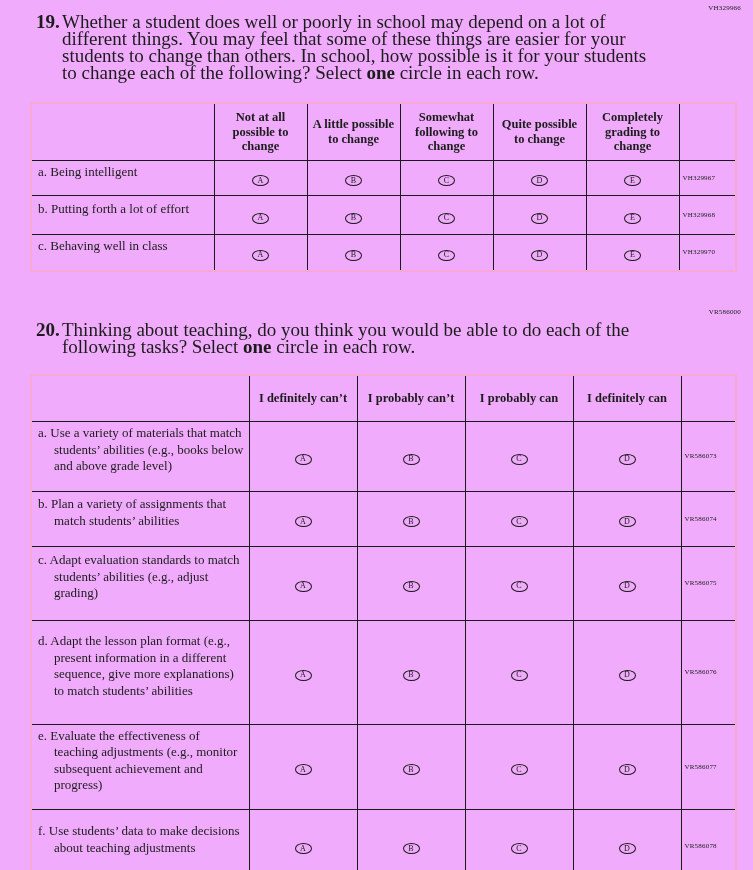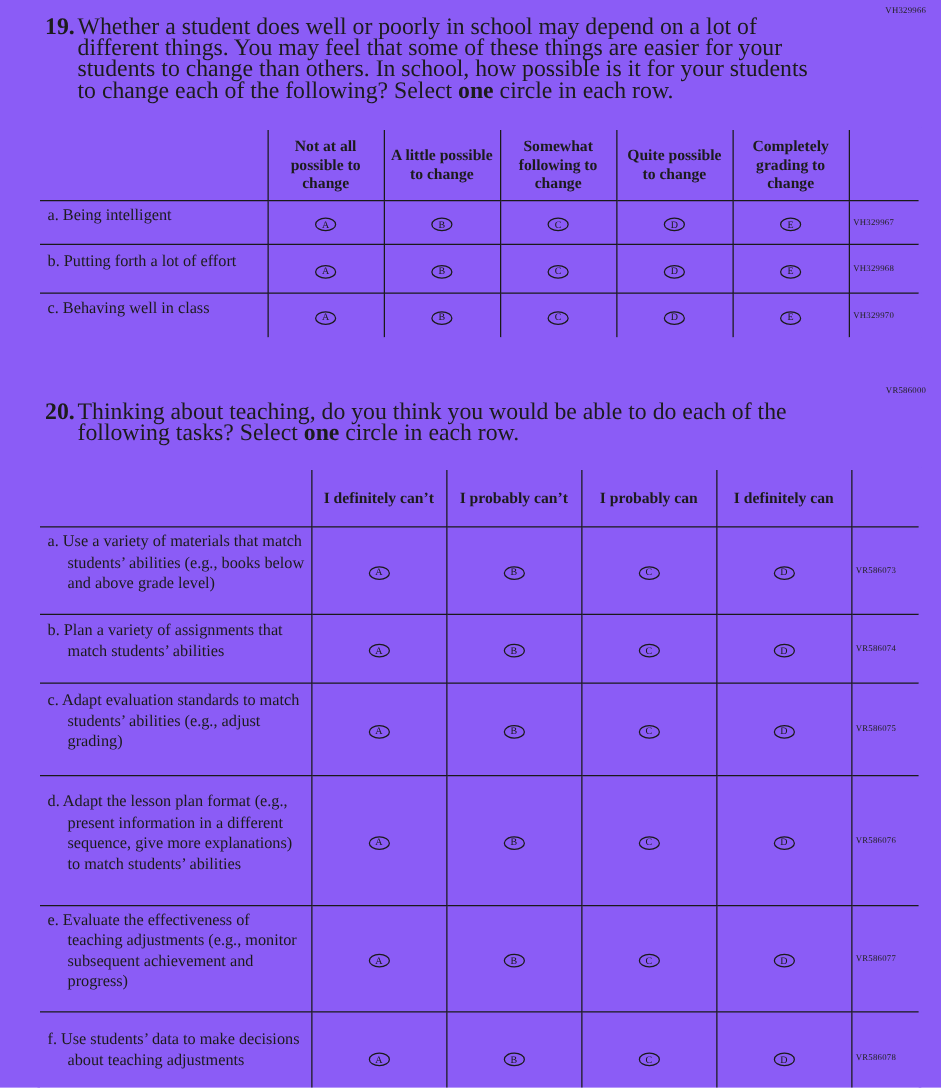--- a/index.html
+++ b/index.html
@@ -2,38 +2,38 @@
 <html><head>
 <meta charset="utf-8">
 <style>
   * { box-sizing: border-box; }
   html, body { margin:0; padding:0; }
   body {
     width:753px; height:870px; background:#ffffff;
     font-family:"Liberation Serif", serif; color:#1c1c1c;
     position:relative; overflow:hidden;
   }
-  .page { position:relative; width:753px; height:870px; background:#8b5cf6; }
+  .page { position:relative; width:753px; height:870px; background:#f0abfc; }
 
   .qcode {
     position:absolute; right:12px; font-size:7px; letter-spacing:.2px; color:#222;
   }
 
   .prompt {
     position:absolute; left:36px; display:flex; width:616px;
     font-size:19px; line-height:17px;
   }
   .qnum { flex:0 0 26px; font-weight:bold; }
   .qtext { flex:1; }
   .qtext b { font-weight:bold; }
 
   table.resp {
     position:absolute; left:30px; width:705px;
     border-collapse:collapse; table-layout:fixed;
-    border:2px solid #8b5cf6;
+    border:2px solid #f9a8d4;
   }
   table.resp th, table.resp td { border:1px solid #1a1a1a; }
   table.resp th {
     font-weight:bold; font-size:12.5px; line-height:14.5px;
     text-align:center; vertical-align:middle; padding:4px 3px;
   }
   td.label {
     font-size:13px; line-height:16.5px; vertical-align:middle;
     padding:3px 4px 15px 22px; text-indent:-16px;
   }

